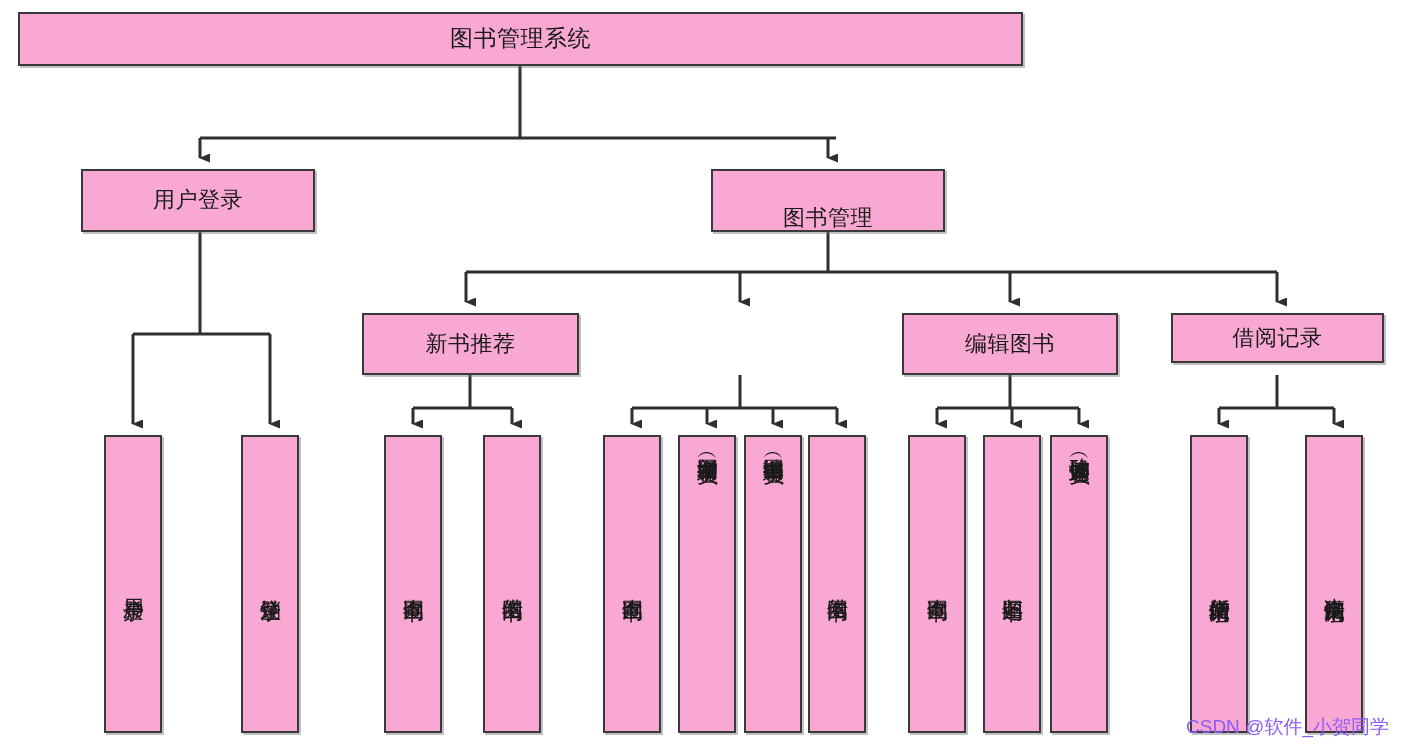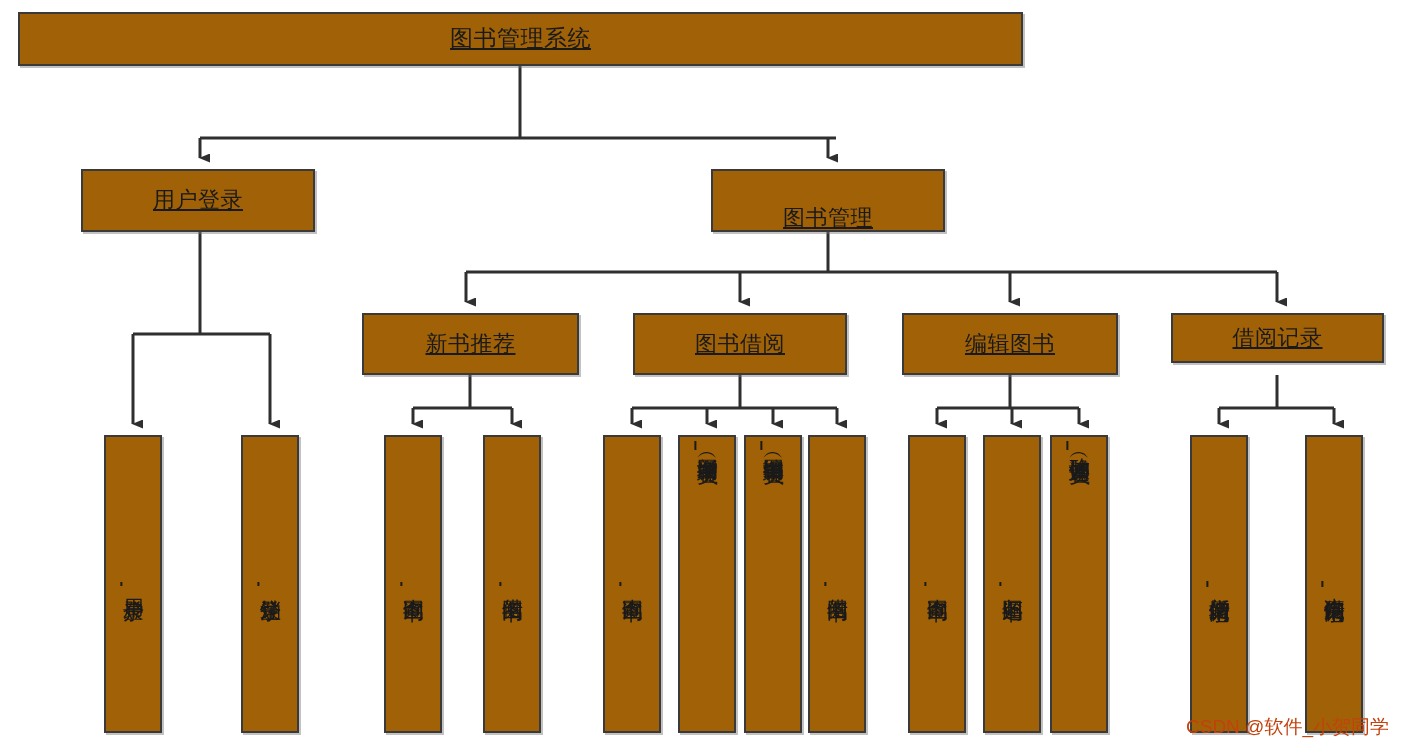--- a/index.html
+++ b/index.html
@@ -22,26 +22,25 @@
     left: 0;
     top: 0;
     width: 1405px;
     height: 747px;
     pointer-events: none;
   }
   .node {
     position: absolute;
     box-sizing: border-box;
     border: 2px solid #3a3a3a;
-    background: #a16207;
+    background: #f9a8d4;
     display: flex;
     align-items: center;
     justify-content: center;
     color: #1a1a1a;
-    text-decoration: underline;
   }
   .node.shadowed {
     box-shadow: 2px 2px 0 0 rgba(120,120,120,0.45);
   }
   .node-label {
     white-space: nowrap;
     line-height: 1.1;
   }
   
   .h-node .node-label {
@@ -67,21 +66,21 @@
     max-height: 100%;
   }
   .v-node.top-align {
     align-items: flex-start;
   }
   #watermark {
     position: absolute;
     left: 1186px;
     top: 714px;
     font-size: 19px;
-    color: #c2410c;
+    color: #8b5cf6;
     white-space: nowrap;
     font-family: "Liberation Sans", "DejaVu Sans", sans-serif;
   }
 </style>
 </head>
 <body>
 
 <div id="canvas">
 
   <svg class="connectors" viewBox="0 0 1405 747" xmlns="http://www.w3.org/2000/svg">
@@ -143,23 +142,20 @@
   </div>
 
   <div class="node h-node shadowed" style="left:711px; top:169px; width:234px; height:63px;align-items:flex-end;">
     <span class="node-label">图书管理</span>
   </div>
 
   <div class="node h-node shadowed" style="left:362px; top:313px; width:217px; height:62px;justify-content:center;">
     <span class="node-label">新书推荐</span>
   </div>
 
-  <div class="node h-node shadowed" style="left:633px; top:313px; width:214px; height:62px;">
-    <span class="node-label">图书借阅</span>
-  </div>
 
   <div class="node h-node shadowed" style="left:902px; top:313px; width:216px; height:62px;">
     <span class="node-label">编辑图书</span>
   </div>
 
   <div class="node h-node shadowed" style="left:1171px; top:313px; width:213px; height:50px;">
     <span class="node-label">借阅记录</span>
   </div>
 
   <div class="node v-node shadowed" style="left:104px; top:435px; width:58px; height:298px;">

